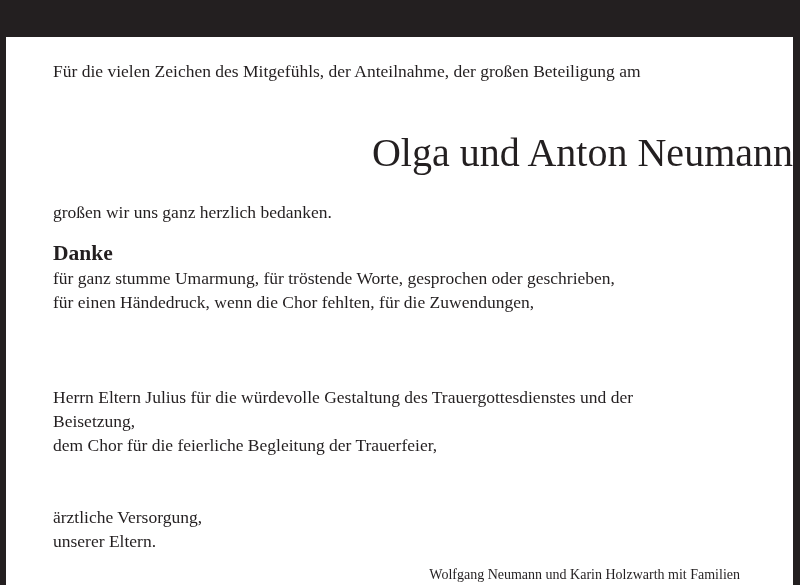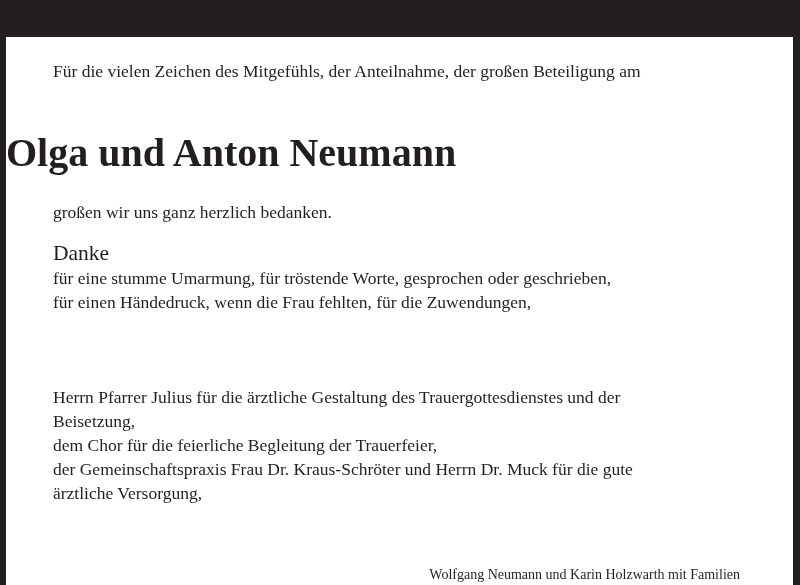--- a/index.html
+++ b/index.html
@@ -4,39 +4,39 @@
 <style>
   html, body { margin:0; padding:0; }
   body { width:800px; height:585px; background:#231f20; position:relative; overflow:hidden; }
   .frame {
     position:absolute; left:6px; top:5px; width:787px; height:574px;
     background:#ffffff; color:#231f20;
     font-family:"Liberation Serif", "DejaVu Serif", serif;
     margin-top:32px;
   }
   .txt { position:absolute; left:47px; font-size:17.5px; line-height:24px; white-space:nowrap; }
-  .title { position:absolute; left:0; width:787px; text-align:left; top:92px;
-           font-size:40px; font-weight:bold; line-height:48px; }
-  .head { position:absolute; left:47px; font-size:21.5px; font-weight:normal; line-height:26px; white-space:nowrap; }
+  .title { position:absolute; left:0; width:787px; text-align:right; top:92px;
+           font-size:40px; font-weight:normal; line-height:48px; }
+  .head { position:absolute; left:47px; font-size:21.5px; font-weight:bold; line-height:26px; white-space:nowrap; }
   .sig { position:absolute; right:53px; top:526px; font-size:14px; line-height:24px; white-space:nowrap; }
 </style>
 </head>
 <body>
 
 <div class="frame">
   <div class="txt" style="top:22px">Für die vielen Zeichen des Mitgefühls, der Anteilnahme, der großen Beteiligung am</div>
 
   <div class="title">Olga und Anton Neumann</div>
 
   <div class="txt" style="top:163px">großen wir uns ganz herzlich bedanken.</div>
 
   <div class="head" style="top:203px">Danke</div>
-  <div class="txt" style="top:229px">für eine stumme Umarmung, für tröstende Worte, gesprochen oder geschrieben,</div>
-  <div class="txt" style="top:253px">für einen Händedruck, wenn die Frau fehlten, für die Zuwendungen,</div>
+  <div class="txt" style="top:229px">für ganz stumme Umarmung, für tröstende Worte, gesprochen oder geschrieben,</div>
+  <div class="txt" style="top:253px">für einen Händedruck, wenn die Chor fehlten, für die Zuwendungen,</div>
 
-  <div class="txt" style="top:348px">Herrn Pfarrer Julius für die ärztliche Gestaltung des Trauergottesdienstes und der</div>
+  <div class="txt" style="top:348px">Herrn Eltern Julius für die würdevolle Gestaltung des Trauergottesdienstes und der</div>
   <div class="txt" style="top:372px">Beisetzung,</div>
   <div class="txt" style="top:396px">dem Chor für die feierliche Begleitung der Trauerfeier,</div>
-  <div class="txt" style="top:420px">der Gemeinschaftspraxis Frau Dr. Kraus-Schröter und Herrn Dr. Muck für die gute</div>
-  <div class="txt" style="top:444px">ärztliche Versorgung,</div>
+  <div class="txt" style="top:468px">ärztliche Versorgung,</div>
+  <div class="txt" style="top:492px">unserer Eltern.</div>
 
   <div class="sig">Wolfgang Neumann und Karin Holzwarth mit Familien</div>
 </div>
 
 </body></html>

